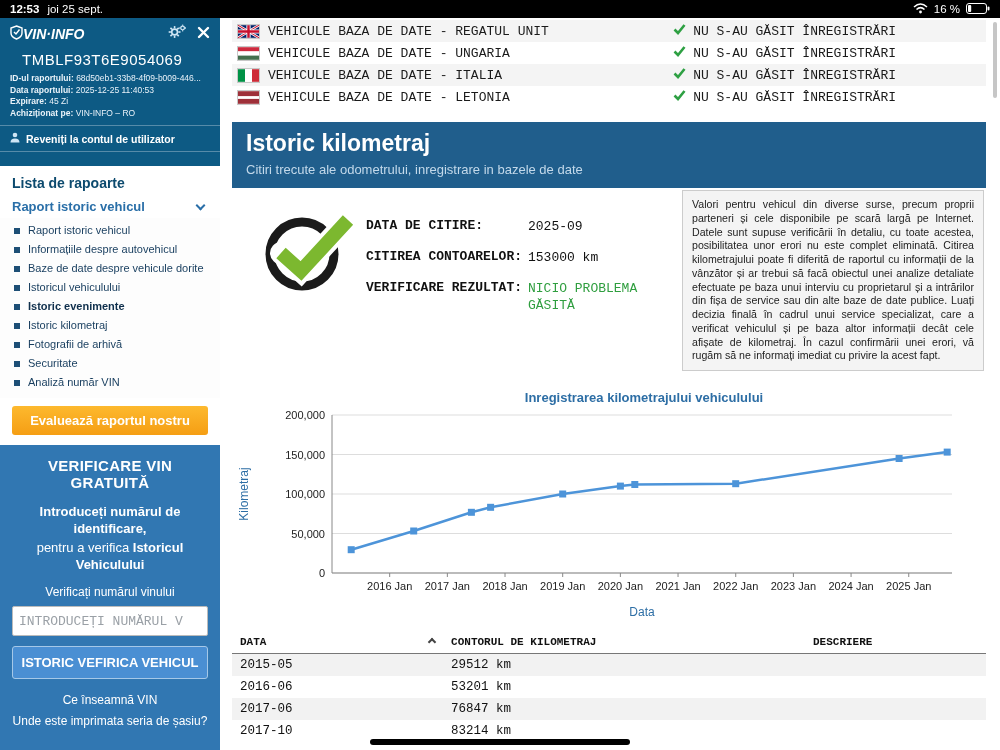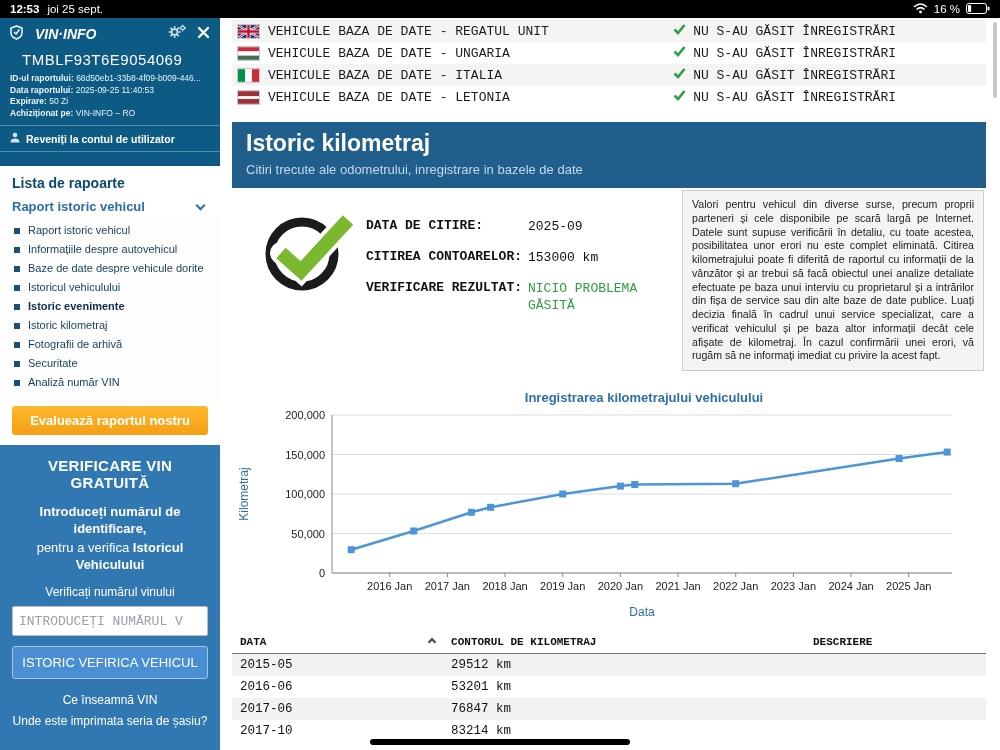--- a/index.html
+++ b/index.html
@@ -11,21 +11,21 @@
     display:flex; justify-content:space-between; align-items:center; padding:0 10px; font-size:11.5px; }
   .sb-left { display:flex; gap:8px; align-items:center; }
   .sb-time { font-weight:bold; }
   .sb-right { display:flex; gap:6px; align-items:center; }
 
   
   .sidebar { position:absolute; top:18px; left:0; width:220px; bottom:0; background:#fff;
     display:flex; flex-direction:column; overflow:hidden; }
   .side-header { background:#0d5a84; color:#fff; padding:6px 10px 8px; }
   .brand-row { display:flex; justify-content:space-between; align-items:center; }
-  .brand { display:flex; gap:12px; align-items:center; font-weight:bold; font-size:14px; font-style:italic; }
+  .brand { display:flex; gap:0; align-items:center; font-weight:bold; font-size:14px; font-style:italic; }
   .header-icons { display:flex; gap:10px; align-items:center; }
   .vin { font-size:15px; font-weight:normal; letter-spacing:.5px; margin:7px 12px 5px; }
   .meta-line { font-size:8.5px; line-height:11.5px; color:#e9f2f9; white-space:nowrap; overflow:hidden; }
   .hdivider { border-top:1px solid rgba(255,255,255,.3); margin:6px -10px; }
   .account-link { display:flex; gap:6px; font-size:10.5px; font-weight:bold; align-items:center; color:#fff; cursor:pointer; }
   .side-toolbar { display:flex; gap:11px; font-size:10.5px; font-weight:bold; align-items:center; color:#fff; }
   .tool-item { display:flex; gap:4px; align-items:center; cursor:pointer; }
   .chev { display:inline-block; width:5px; height:5px; border-right:2px solid currentColor; border-bottom:2px solid currentColor; transform:rotate(45deg); margin-top:-3px; }
 
   .reports-panel { padding:9px 12px 4px; background:#fff; }
@@ -43,21 +43,21 @@
 
   .promo { background:#3177b2; color:#fff; flex:1; padding:12px 12px 10px; text-align:center; display:flex; flex-direction:column; }
   .promo-title { font-size:15px; font-weight:bold; letter-spacing:.3px; margin-bottom:12px; }
   .promo-line1 { font-size:13px; font-weight:bold; line-height:17px; }
   .promo-line2 { font-size:13px; line-height:17px; margin-top:2px; }
   .promo-line2 b { font-weight:bold; }
   .promo-line3 { font-size:12px; margin:12px 0 7px; }
   .vin-input { height:30px; width:100%; font-family:"Liberation Mono",monospace; font-size:13px; padding:0 6px;
     border:1px solid #bbb; color:#333; border-radius:2px; }
   .vin-input::placeholder { color:#9aa0a6; }
-  .check-btn { margin-top:10px; background:#4a8fd3; border:1px solid #a5c8e8; color:#fff; font-weight:normal;
+  .check-btn { margin-top:10px; background:#4a8fd3; border:1px solid #a5c8e8; color:#fff; font-weight:bold;
     font-size:13px; padding:8px 2px; border-radius:3px; width:100%; cursor:pointer; }
   .promo-links { margin-top:14px; font-size:12px; display:flex; flex-direction:column; gap:7px; }
   .promo-link { cursor:pointer; }
 
   
   .main { position:absolute; left:220px; top:18px; right:0; bottom:0; background:#fff; padding:2px 14px 0 12px; overflow:hidden; }
 
   .db-row { display:flex; align-items:center; height:22px; padding:0 6px; font-family:"Liberation Mono",monospace;
     font-size:13px; color:#1a1a1a;text-align:center; }
   .db-row.odd { background:#f4f4f4; }
@@ -162,22 +162,22 @@
                 <g stroke="#fff" stroke-width="2.4" stroke-linecap="round">
                   <line x1="2" y1="2" x2="11" y2="11"></line>
                   <line x1="11" y1="2" x2="2" y2="11"></line>
                 </g>
               </svg>
           </span>
         </div>
       </div>
       <div class="vin">TMBLF93T6E9054069</div>
       <div class="meta-line"><b>ID-ul raportului:</b> <span>68d50eb1-33b8-4f09-b009-446...</span></div>
-      <div class="meta-line"><b>Data raportului:</b> <span>2025-09-25 11:40:53</span></div>
-      <div class="meta-line"><b>Expirare:</b> <span>50 Zi</span></div>
+      <div class="meta-line"><b>Data raportului:</b> <span>2025-12-25 11:40:53</span></div>
+      <div class="meta-line"><b>Expirare:</b> <span>45 Zi</span></div>
       <div class="meta-line"><b>Achiziționat pe:</b> <span>VIN-INFO – RO</span></div>
       <div class="hdivider"></div>
       <div class="account-link">
         <span>
           <svg width="10" height="11" viewBox="0 0 10 11">
               <circle cx="5" cy="3" r="2.3" fill="#cfe6f5"></circle>
               <path d="M0.5 10.5 Q0.5 6.5 5 6.5 Q9.5 6.5 9.5 10.5 Z" fill="#cfe6f5"></path>
             </svg>
         </span>
         <span>Reveniți la contul de utilizator</span>

